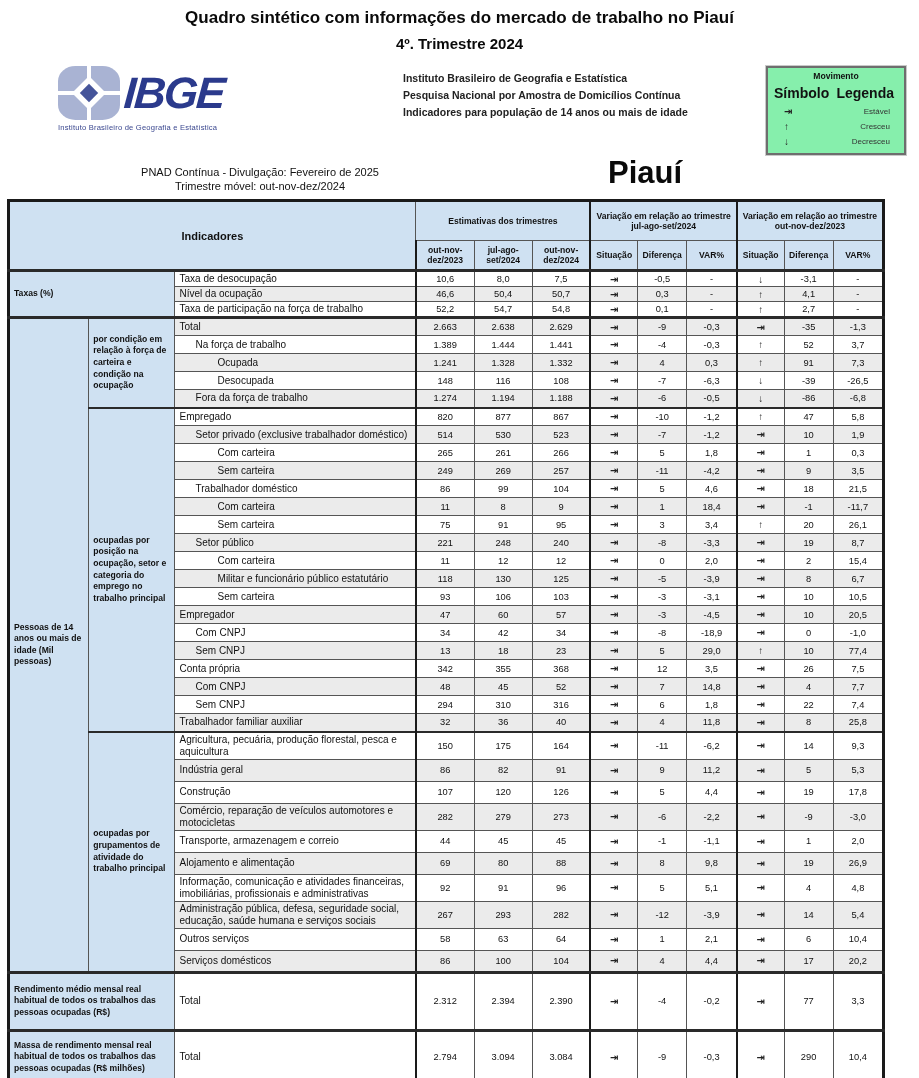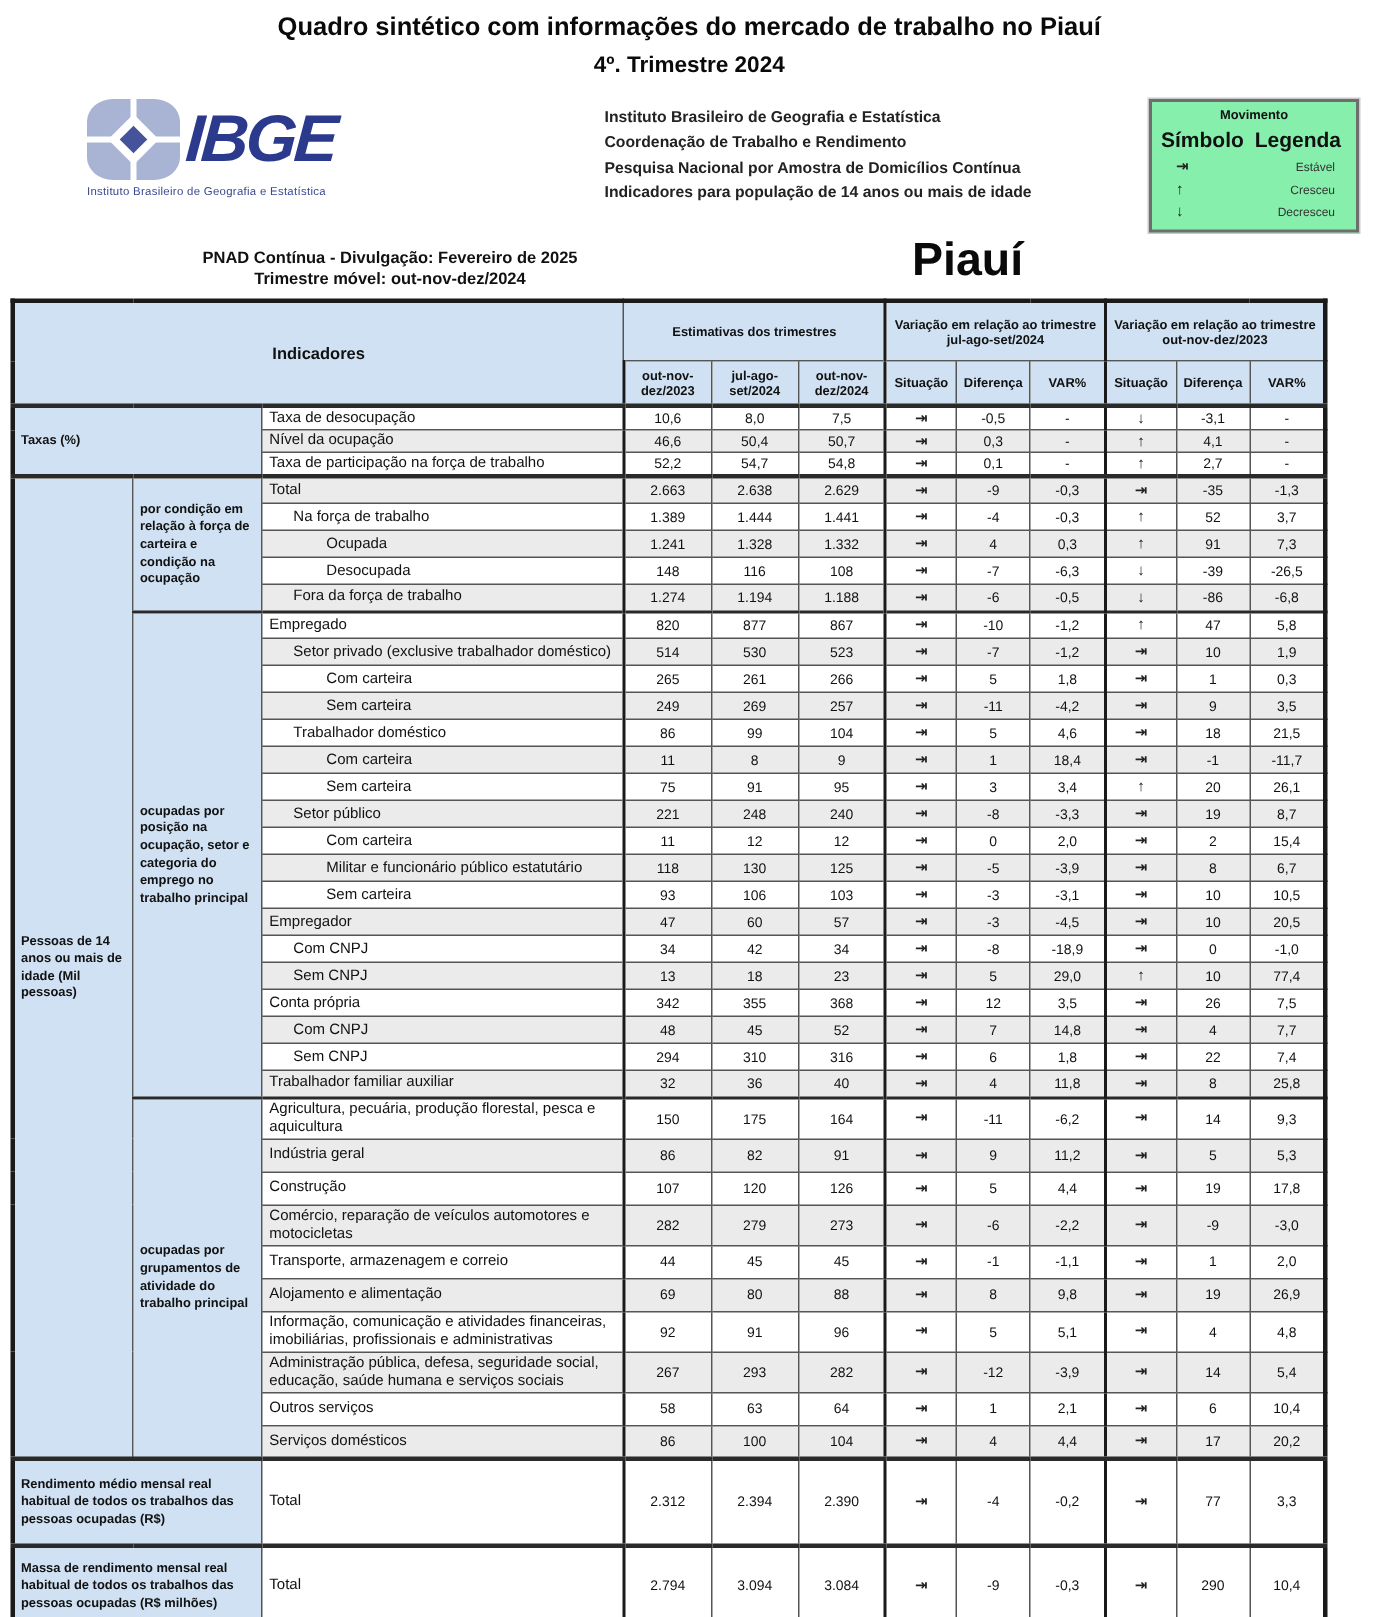--- a/index.html
+++ b/index.html
@@ -27,21 +27,21 @@
   .logo-caption{margin-top:3px;font-size:7.6px;color:#3a478f;letter-spacing:.2px;}
   .org{margin-left:130px;width:315px;font-size:10.5px;font-weight:bold;color:#222;line-height:1.6;padding-top:4px;}
   .legend{margin-left:auto;margin-right:13px;width:128px;border:2px solid #6e6e6e;box-shadow:0 0 0 1px #c9c9c9;background:#86efac;padding:3px 4px 4px 4px;}
   .legend-title{text-align:center;font-size:8.6px;font-weight:bold;margin-bottom:4px;}
   .legend-head{display:flex;justify-content:space-between;font-size:14px;font-weight:bold;padding:0 6px 3px 2px;}
   .legend-row{display:flex;justify-content:space-between;font-size:8px;padding:2.5px 10px 2.5px 12px;color:#333;}
   .legend-row .sym{font-weight:bold;font-size:10px;color:#222;line-height:1;}
 
   
   .pnad-row{position:relative;height:34px;margin-top:10px;}
-  .pnad{position:absolute;left:95px;width:330px;text-align:center;font-size:11px;font-weight:bold;line-height:1.3;color:#111;}
+  .pnad{position:absolute;left:95px;width:330px;text-align:center;font-size:11px;font-weight:normal;line-height:1.3;color:#111;}
   .region{position:absolute;left:608px;top:-10px;font-size:31px;font-weight:bold;color:#0a0a0a;}
 
   
   table{border-collapse:collapse;table-layout:fixed;width:878px;margin:0 0 0 7px;border:3px solid #1a1a1a;}
   col.c-g1{width:80px}col.c-g2{width:85px}col.c-ind{width:241px}
   col.c-e{width:58px}col.c-s{width:47px}col.c-d{width:49px}col.c-v{width:50px}
   th,td{border:1px solid #555;overflow:hidden;}
   thead th{background:#cfe1f2;font-size:8.6px;font-weight:bold;text-align:center;vertical-align:middle;padding:1px 2px;color:#111;}
   thead th.big{font-size:11px;}
   thead tr.hr1 th{height:36px;}
@@ -79,21 +79,20 @@
           <div class="dmd-w"></div>
             <div class="dmd"></div>
         </div>
         <div class="logo-word">IBGE</div>
       </div>
       <div class="logo-caption">Instituto Brasileiro de Geografia e Estatística</div>
     </div>
 
     <div class="org">
       <div>Instituto Brasileiro de Geografia e Estatística</div>
-      <div>Coordenação de Trabalho e Rendimento</div>
       <div>Pesquisa Nacional por Amostra de Domicílios Contínua</div>
       <div>Indicadores para população de 14 anos ou mais de idade</div>
     </div>
 
     <div class="legend">
       <div class="legend-title">Movimento</div>
       <div class="legend-head">
         <span>Símbolo</span>
         <span>Legenda</span>
       </div>

